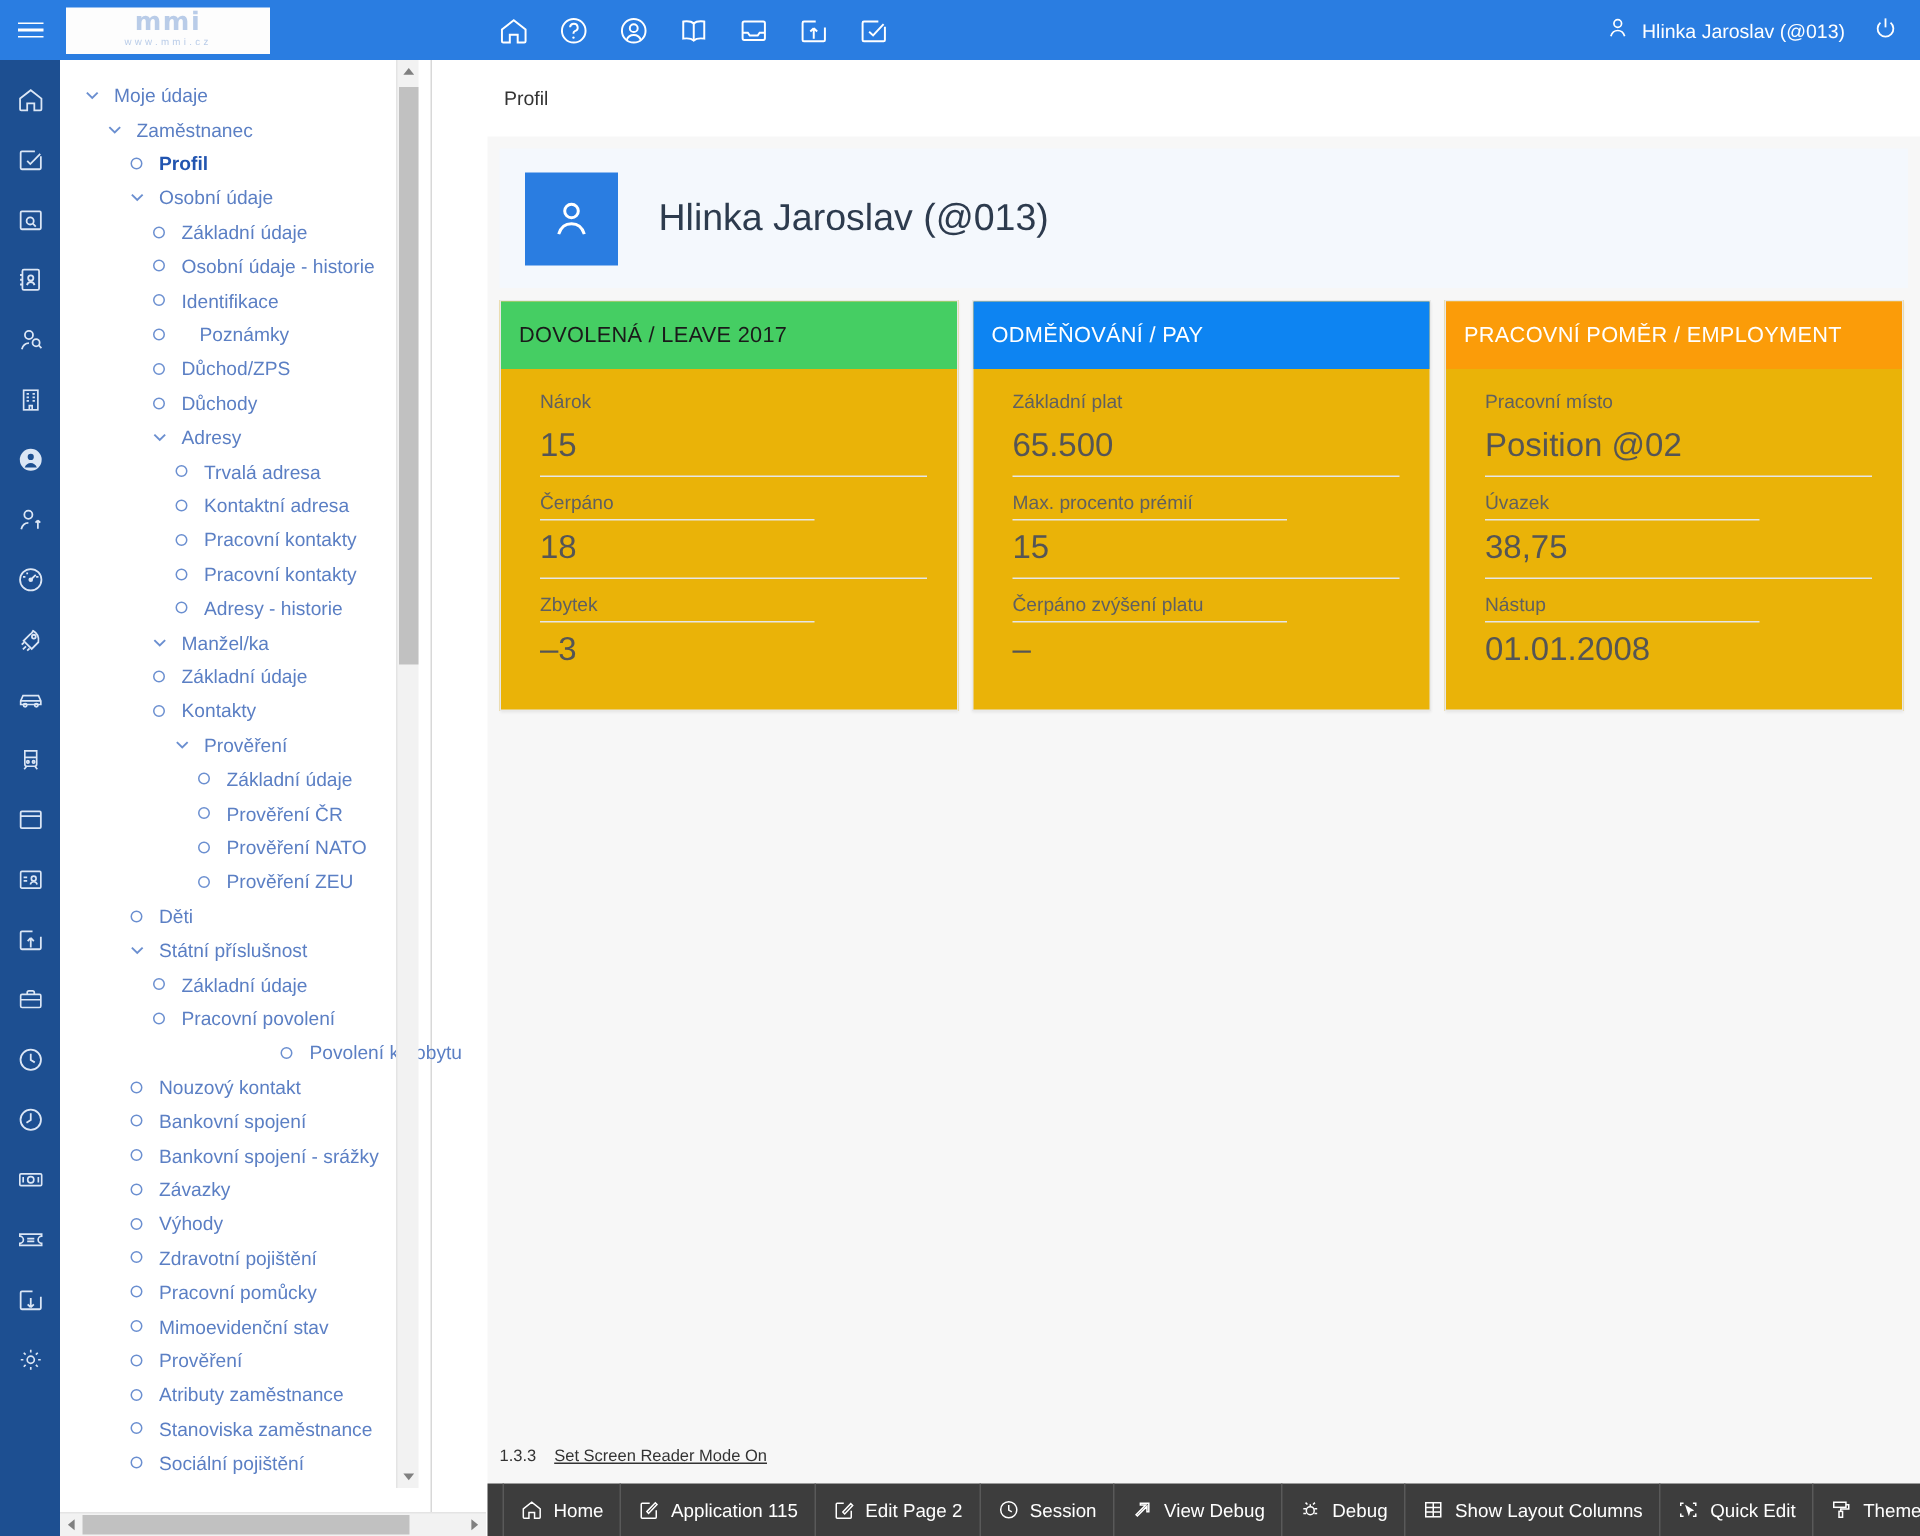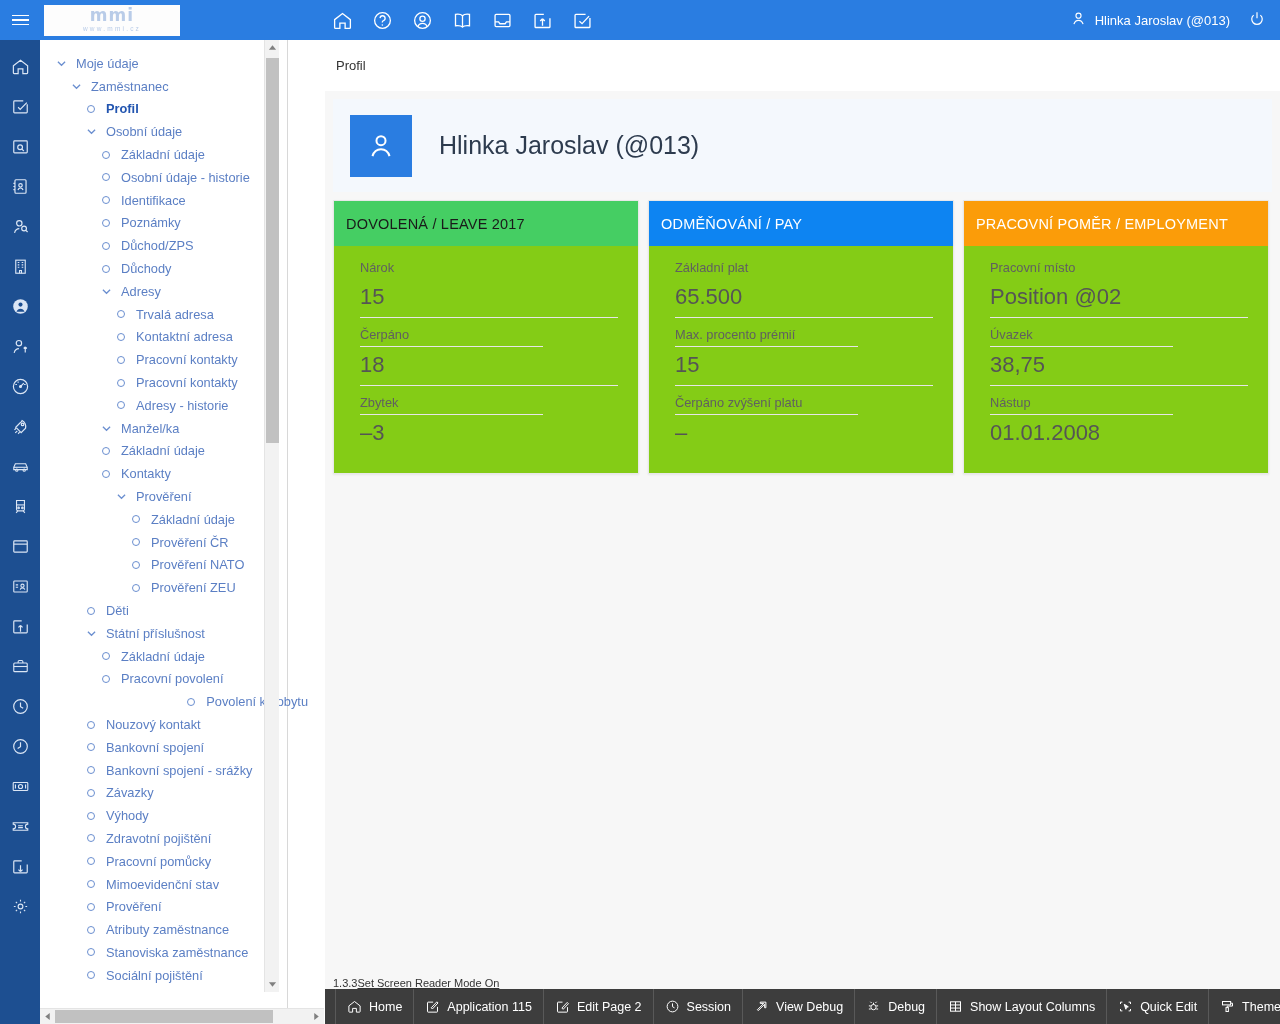--- a/index.html
+++ b/index.html
@@ -113,21 +113,21 @@
   .avatar {
     width: 62px; height: 62px; background: #2a7de1;
     display: flex; align-items: center; justify-content: center;
   }
   .profile-name {
     margin-left: 27px; font-size: 25px; color: #2d3b4e; font-weight: normal;
   }
 
   .cards { display: flex; padding: 8px; gap: 9px; }
   .card {
-    width: 306px; background: #84cc16; border: 1px solid #e8e8e8;
+    width: 306px; background: #eab308; border: 1px solid #e8e8e8;
     box-shadow: 0 1px 2px rgba(0,0,0,0.07);
   }
   .card-head {
     height: 45px; display: flex; align-items: center; padding-left: 12px;
     font-size: 14.5px; letter-spacing: 0.2px;
   }
   .card-head.green  { background: #45ce63; color: #1a1a1a; }
   .card-head.blue   { background: #0d84f2; color: #ffffff; }
   .card-head.orange { background: #fb9c09; color: #ffffff; }
   .card-body { padding: 14px 20px 20px 26px; }
@@ -136,22 +136,22 @@
     border-bottom: 1px solid #e6e6e6; width: 183px;
   }
   .row-label.nb { border-bottom: none; }
   .row-value {
     font-size: 22px; color: #555; padding: 5px 0 7px 0;
     border-bottom: 1px solid #e6e6e6; margin-bottom: 9px;
   }
   .row-value.nb { border-bottom: none; margin-bottom: 0; }
 
   .footer-ver {
-    position: absolute; left: 8px; bottom: 0;
-    font-size: 11px; color: #333; display: flex; gap: 0;
+    position: absolute; left: 8px; bottom: 12px;
+    font-size: 11px; color: #333; display: flex; gap: 12px;
   }
   .footer-ver a { color: #333; text-decoration: underline; cursor: pointer; }
 
   
   .devbar {
     position: absolute; bottom: 0; left: 325px; width: 955px; height: 35px;
     background: #3d3d3d; display: flex; align-items: center; color: #fff;
   }
   .dev-item {
     display: flex; align-items: center; gap: 7px; height: 35px;
@@ -440,21 +440,21 @@
         <div class="tnode" style="padding-left: 57px;">
           <span class="marker">
             <span class="circ"></span>
           </span>
           <span style="margin-left: 6px;">Identifikace</span>
         </div>
         <div class="tnode" style="padding-left: 57px;">
           <span class="marker">
             <span class="circ"></span>
           </span>
-          <span style="margin-left: 6px;">Poznámky</span>
+          <span style="margin-left: 18px;">Poznámky</span>
         </div>
         <div class="tnode" style="padding-left: 57px;">
           <span class="marker">
             <span class="circ"></span>
           </span>
           <span style="margin-left: 6px;">Důchod/ZPS</span>
         </div>
         <div class="tnode" style="padding-left: 57px;">
           <span class="marker">
             <span class="circ"></span>

